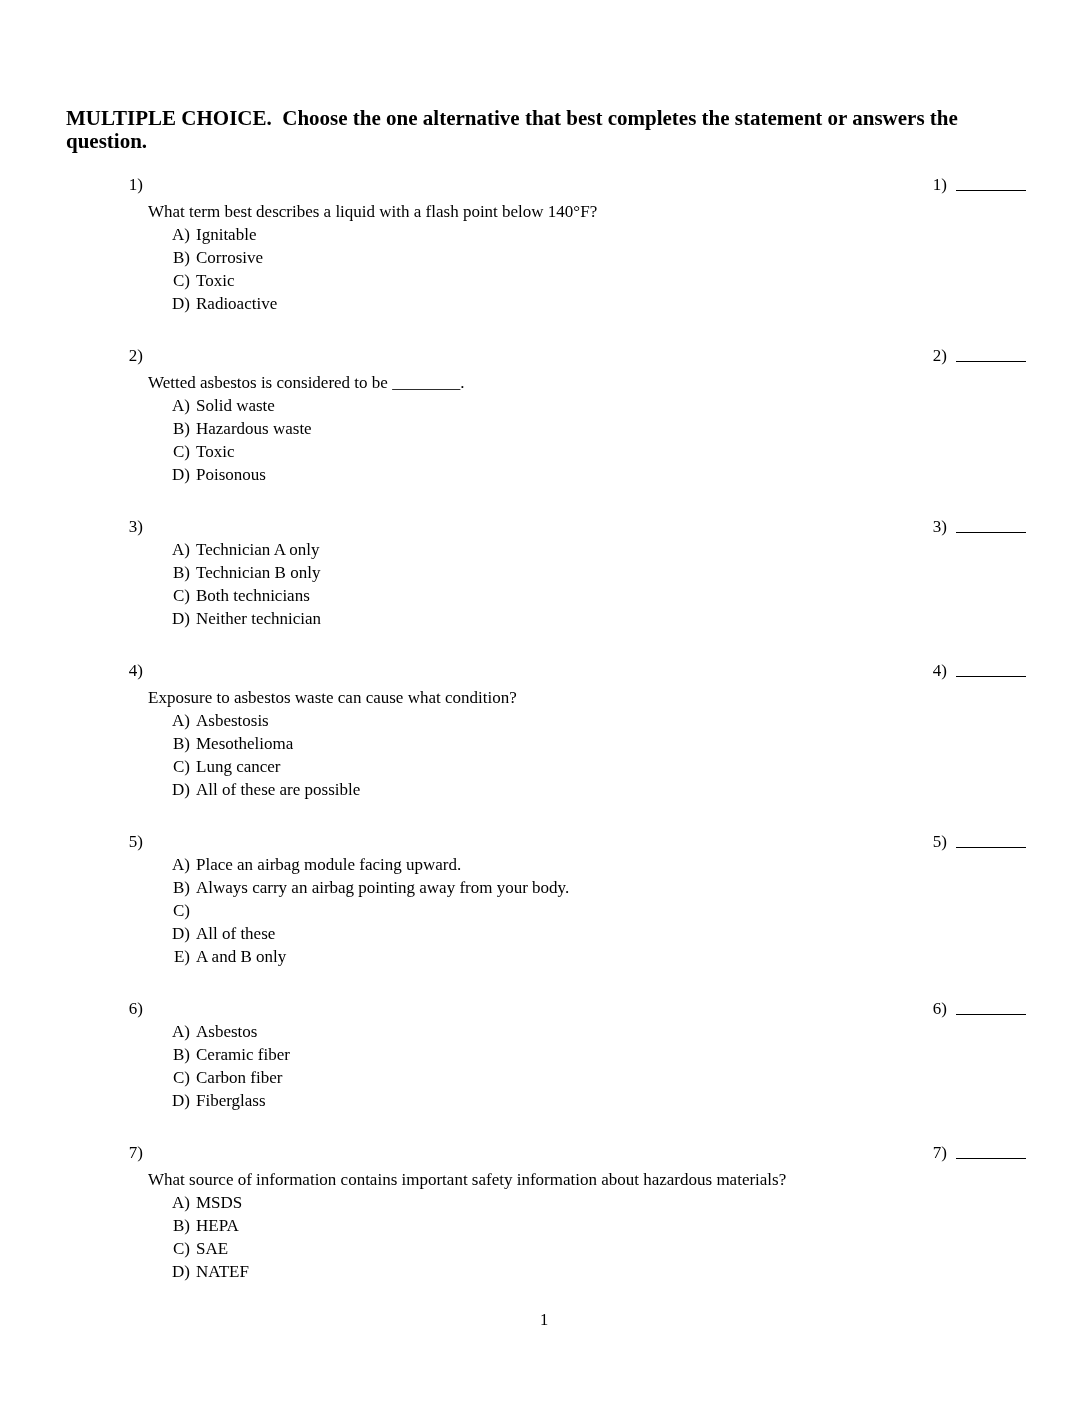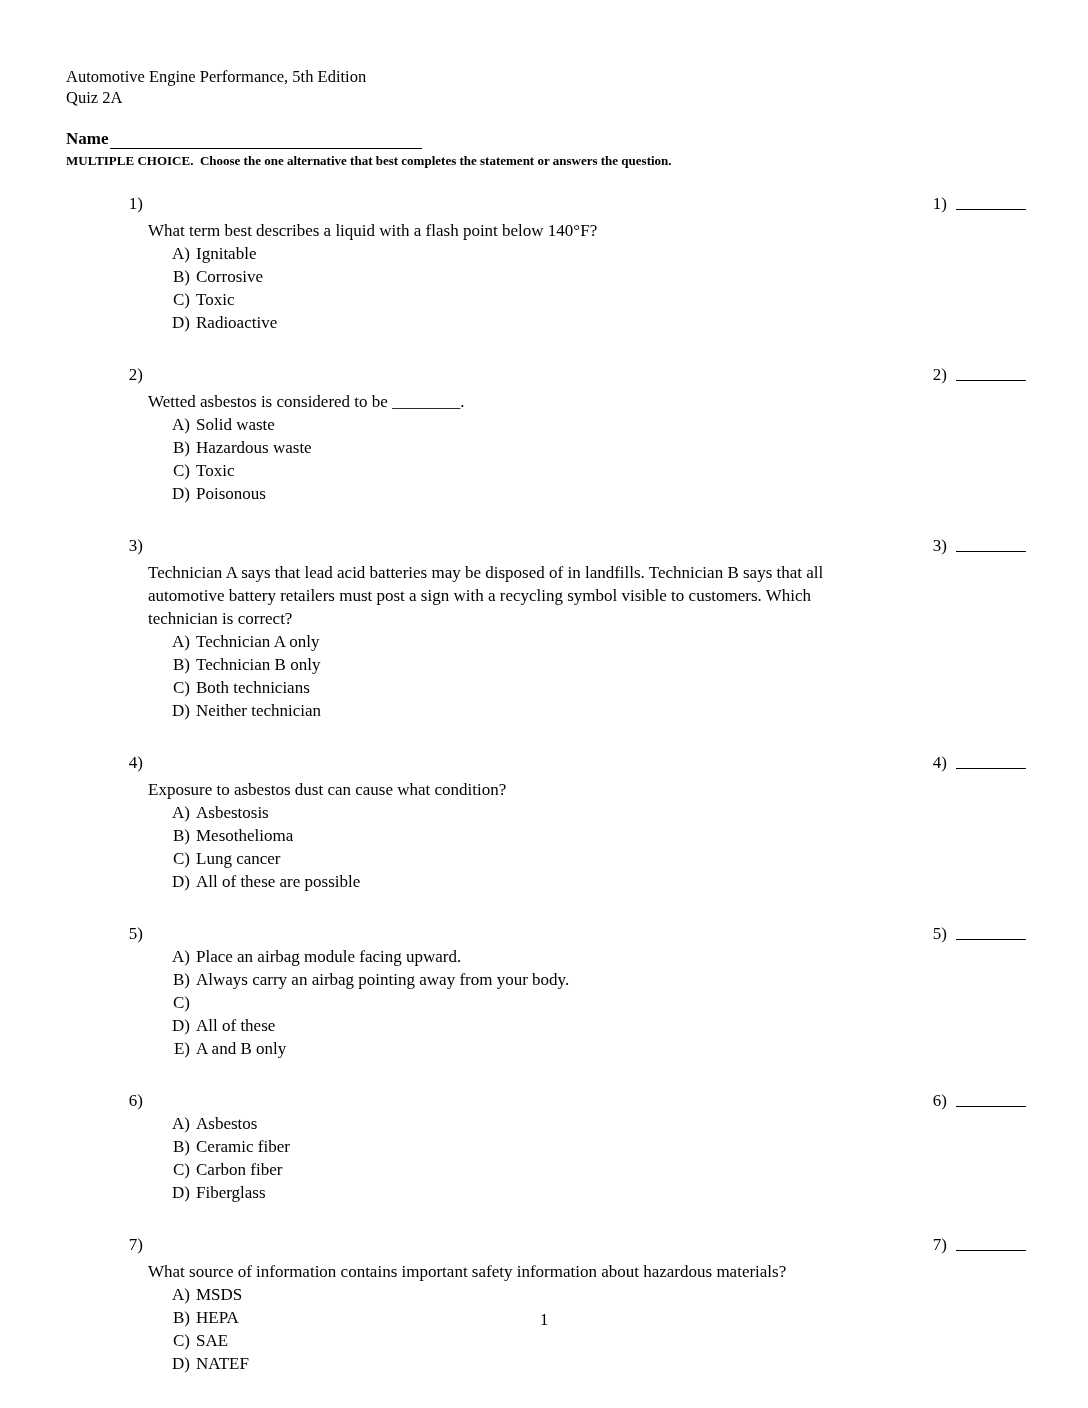--- a/index.html
+++ b/index.html
@@ -31,21 +31,22 @@
     align-items: flex-end;
   }
   .name-line {
     display: inline-block;
     width: 312px;
     height: 18px;
     border-bottom: 1.5px solid #000;
     margin-left: 2px;
   }
   .instructions {
-    font-size: 13px;
+    margin-top: 41px;
+    font-size: 21px;
     font-weight: bold;
     line-height: 23px;
     white-space: pre-wrap;
   }
   .questions { margin-top: 20px; }
   .question {
     display: flex;
     justify-content: space-between;
     align-items: flex-start;
     margin-bottom: 29px;
@@ -94,29 +95,21 @@
     left: 0;
     width: 100%;
     text-align: center;
     font-size: 16.5px;
   }
 </style>
 </head>
 <body>
 
 <div class="page">
-  <div class="header">
-    <div class="doc-title">Automotive Engine Performance, 5th Edition</div>
-    <div class="doc-subtitle">Quiz 2A</div>
-  </div>
-
-  <div class="name-row">
-    <span>Name</span>
-      <span class="name-line"></span>
-  </div>
+
 
   <div class="instructions">MULTIPLE CHOICE.  Choose the one alternative that best completes the statement or answers the question.</div>
 
   <div class="questions" id="questions">
       <div class="question">
         <div class="q-main">
           <div class="q-line">
             <span class="q-num">1)</span>
             <span class="q-text">What term best describes a liquid with a flash point below 140°F?</span>
           </div>
@@ -171,21 +164,20 @@
         </div>
         <div class="q-answer">
           <span class="ans-num">2)</span>
           <span class="ans-blank"></span>
         </div>
       </div>
       <div class="question">
         <div class="q-main">
           <div class="q-line">
             <span class="q-num">3)</span>
-            <span class="q-text">Technician A says that lead acid batteries may be disposed of in landfills. Technician B says that all automotive battery retailers must post a sign with a recycling symbol visible to customers. Which technician is correct?</span>
           </div>
           <div class="options">
             <div class="option">
               <span class="opt-letter">A)</span>
               <span class="opt-text">Technician A only</span>
             </div>
             <div class="option">
               <span class="opt-letter">B)</span>
               <span class="opt-text">Technician B only</span>
             </div>
@@ -201,21 +193,21 @@
         </div>
         <div class="q-answer">
           <span class="ans-num">3)</span>
           <span class="ans-blank"></span>
         </div>
       </div>
       <div class="question">
         <div class="q-main">
           <div class="q-line">
             <span class="q-num">4)</span>
-            <span class="q-text">Exposure to asbestos dust can cause what condition?</span>
+            <span class="q-text">Exposure to asbestos waste can cause what condition?</span>
           </div>
           <div class="options">
             <div class="option">
               <span class="opt-letter">A)</span>
               <span class="opt-text">Asbestosis</span>
             </div>
             <div class="option">
               <span class="opt-letter">B)</span>
               <span class="opt-text">Mesothelioma</span>
             </div>

